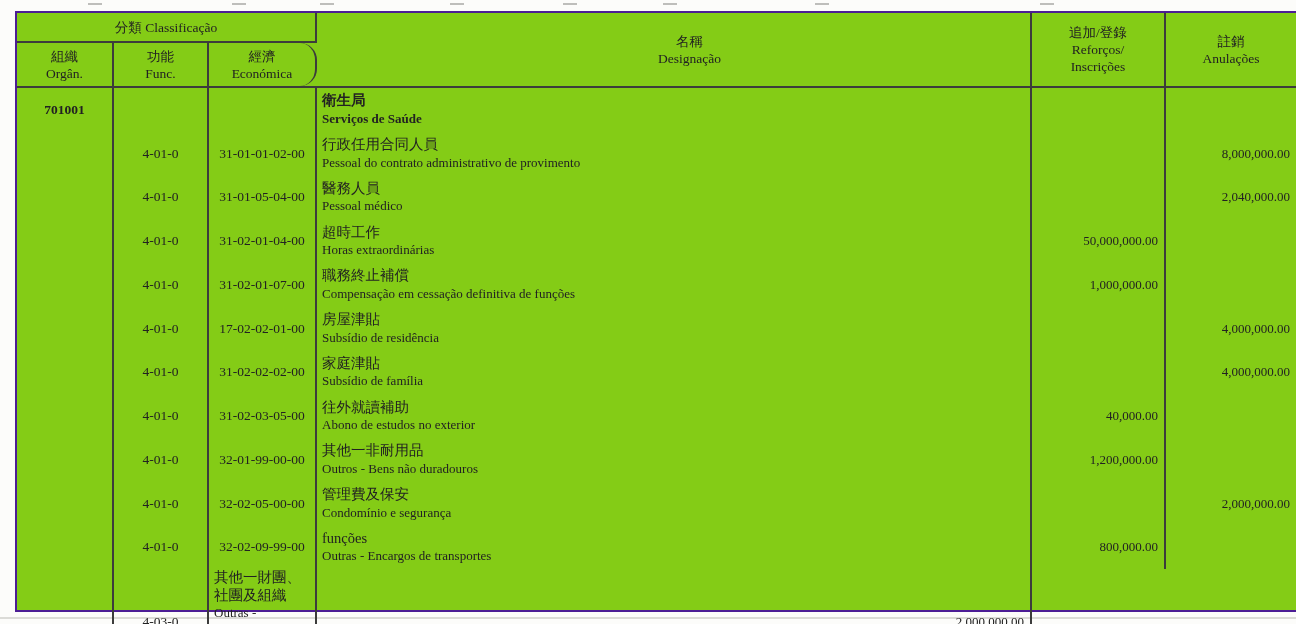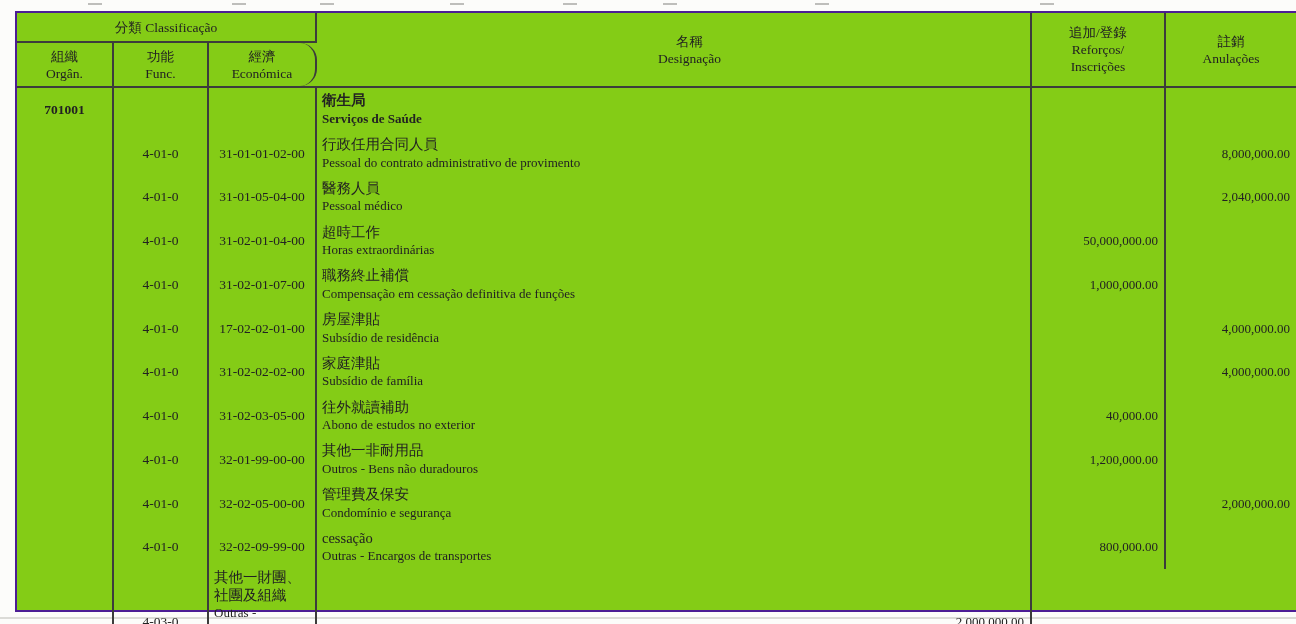--- a/index.html
+++ b/index.html
@@ -263,21 +263,21 @@
       <span class="name-pt">Condomínio e segurança</span>
     </div>
     <div class="cell c-ref"></div>
     <div class="cell c-anul">2,000,000.00</div>
   </div>
         <div class="trow">
     <div class="cell c-organ"></div>
     <div class="cell c-func">4-01-0</div>
     <div class="cell c-econ">32-02-09-99-00</div>
     <div class="cell c-name">
-      <span class="name-zh">cessação</span>
+      <span class="name-zh">funções</span>
       <span class="name-pt">Outras - Encargos de transportes</span>
     </div>
     <div class="cell c-ref">800,000.00</div>
     <div class="cell c-anul"></div>
   </div>
         <div class="trow">
     <div class="cell c-organ"></div>
     <div class="cell c-func">4-03-0</div>
     <div class="cell c-name">
       <span class="name-zh">其他一財團、社團及組織</span>

